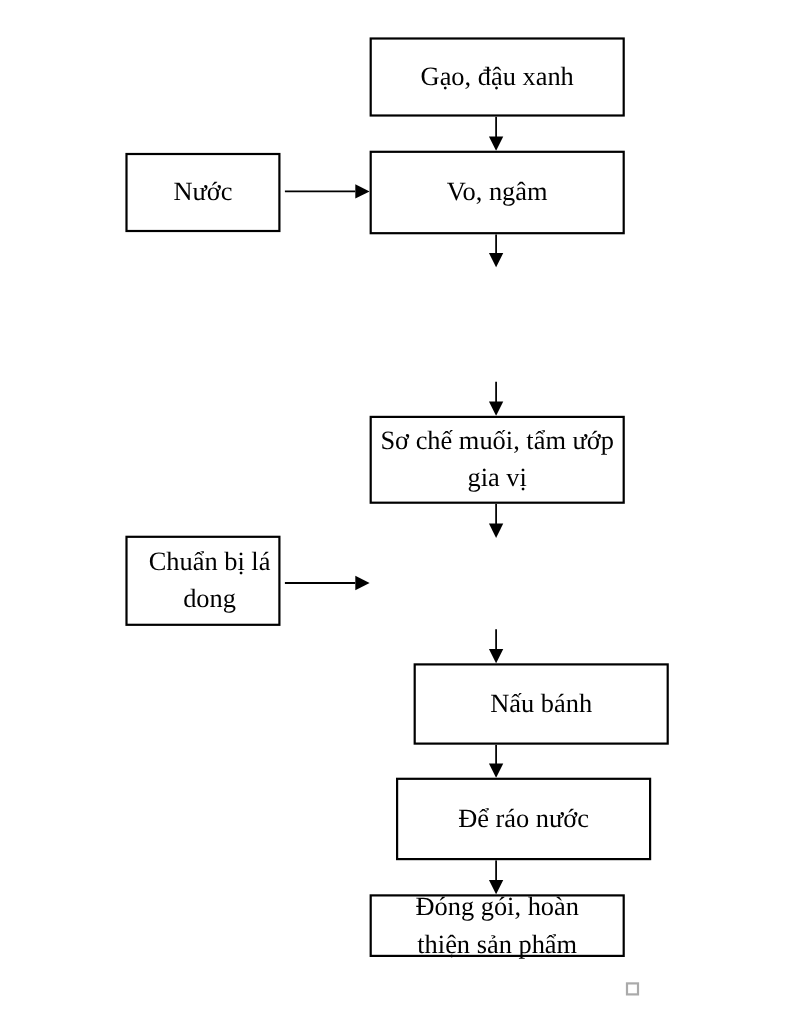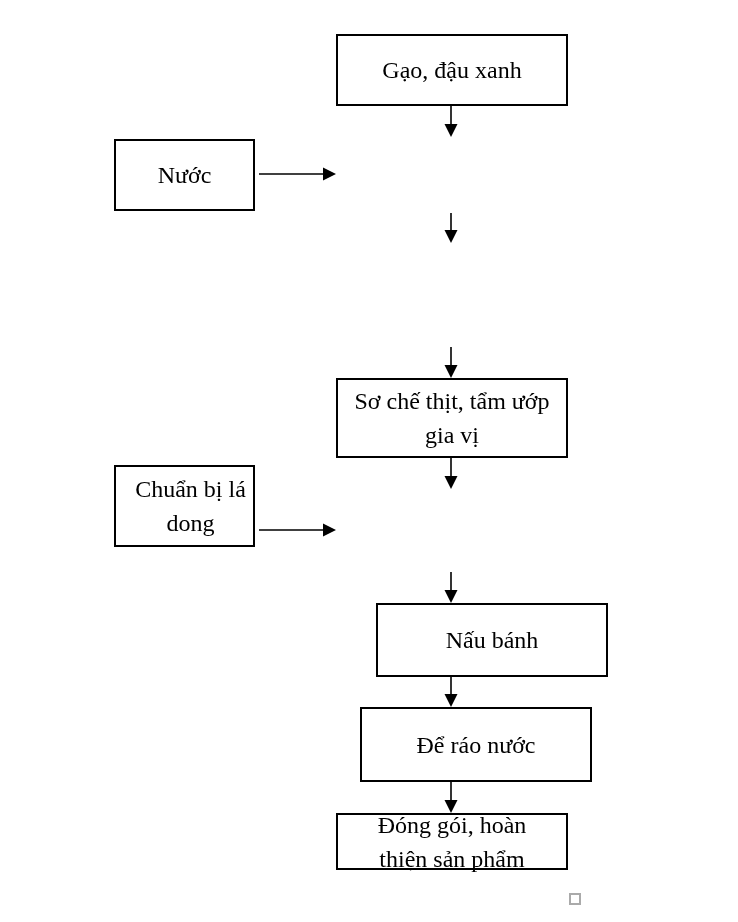--- a/index.html
+++ b/index.html
@@ -87,38 +87,41 @@
     </g>
     <g>
       <line x1="259" y1="530" x2="323" y2="530" stroke="#000" stroke-width="1.6"></line>
       <polygon points="336,530 323,523.5 323,536.5" fill="#000"></polygon>
     </g>
   </svg>
 
   <div class="box main" style="top:34px;  height:72px;">
     <span class="label">Gạo, đậu xanh</span>
   </div>
+  <div class="box main" style="top:137px; height:76px;">
+    <span class="label">Vo, ngâm</span>
+  </div>
   <div class="box main" style="top:378px; height:80px;">
-    <span class="label">Sơ chế thịt, tẩm ướp
+    <span class="label">Sơ chế muối, tẩm ướp
 gia vị</span>
   </div>
   <div class="box main" style="top:603px; height:74px;margin-left:40px;">
     <span class="label">Nấu bánh</span>
   </div>
   <div class="box main" style="top:707px; height:75px;margin-left:24px;">
     <span class="label">Để ráo nước</span>
   </div>
   <div class="box main" style="top:813px; height:57px;">
     <span class="label">Đóng gói, hoàn
 thiện sản phẩm</span>
   </div>
 
   <div class="box side" style="top:139px; height:72px;">
     <span class="label">Nước</span>
   </div>
-  <div class="box side" style="top:465px; height:82px;padding-left:12px;">
+  <div class="box side" style="top:487px; height:82px;padding-left:12px;">
     <span class="label">Chuẩn bị lá
 dong</span>
   </div>
 
   <div class="handle"></div>
 
 </div>
 
 </body></html>

